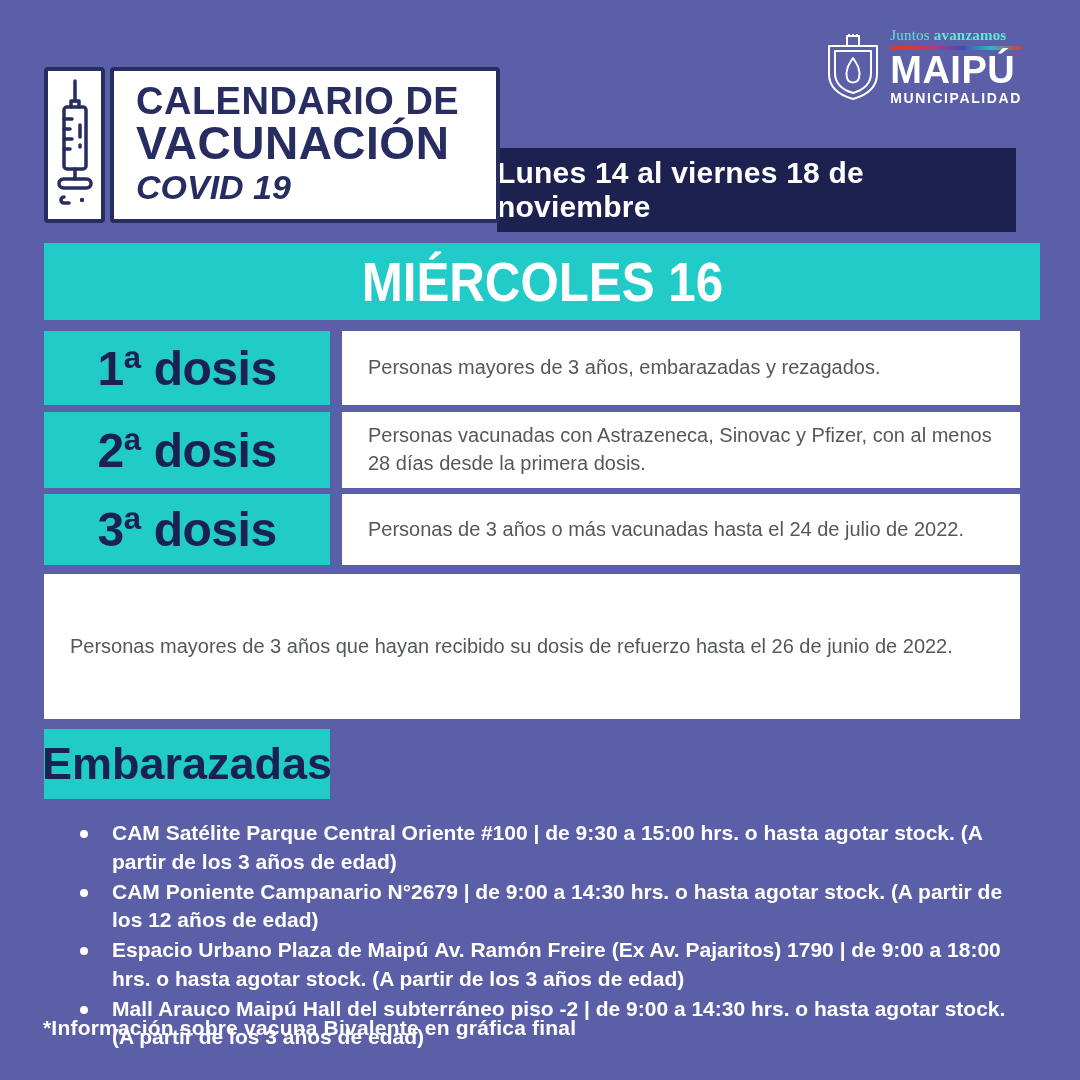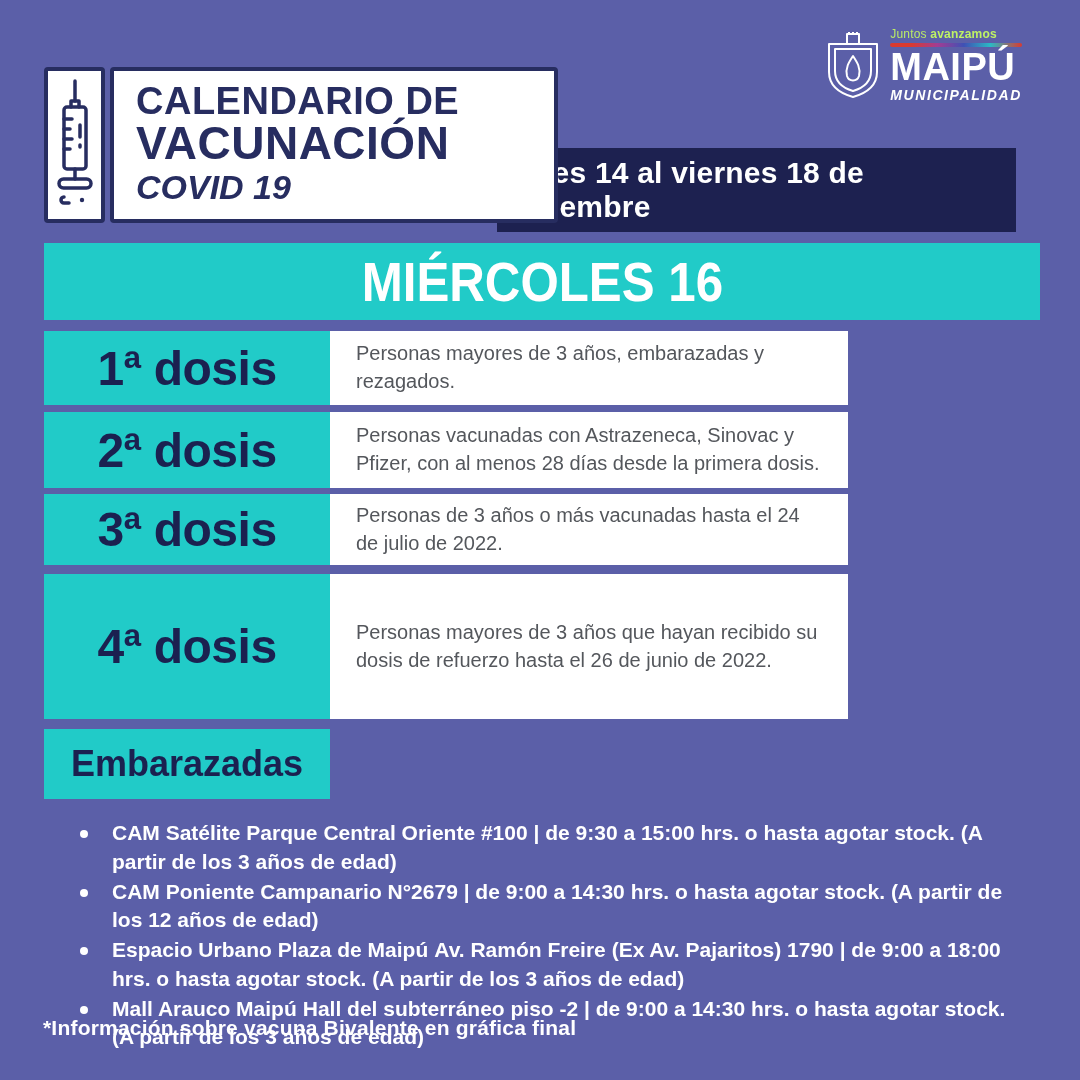--- a/index.html
+++ b/index.html
@@ -8,72 +8,72 @@
 
   .poster {
     position:relative; width:1080px; height:1080px;
     background:#5b5fa8; overflow:hidden;
   }
 
   
   .logo { position:absolute; top:28px; right:58px; display:flex; align-items:center; }
   .crest { width:56px; height:66px; margin-right:9px; flex:0 0 auto; }
   .logo-text { display:flex; flex-direction:column; align-items:flex-start; }
-  .tagline { font-size:12px; color:#bef264; line-height:1.05; letter-spacing:.2px; }
+  .tagline { font-size:15px; color:#5eead4; line-height:1.05; letter-spacing:.2px;font-family:Liberation Serif, serif; }
   .tagline .t-reg { font-weight:400; opacity:.95; }
   .tagline .t-bold { font-weight:700; }
   .grad-bar { width:100%; height:4px; margin:2px 0 2px 0; border-radius:2px;
     background:linear-gradient(90deg,#d93a30 0%,#d93a30 16%,#a23d93 36%,#3f51b5 56%,#2bb9c4 76%,#d93a30 100%); }
   .logo-name { font-size:38px; font-weight:800; color:#ffffff; line-height:.95; letter-spacing:.5px; }
-  .logo-sub { font-size:14px; font-weight:700; color:#ffffff; letter-spacing:1.6px; margin-top:2px;font-style:italic; }
+  .logo-sub { font-size:14px; font-weight:700; color:#ffffff; letter-spacing:1.6px; margin-top:2px; }
 
   
   .date-banner {
     position:absolute; left:497px; top:106px; width:519px; height:84px;
     background:#1d2150; display:flex; align-items:center; justify-content:center;margin-top:42px;
   }
   .date-banner span { color:#ffffff; font-size:30px; font-weight:700; letter-spacing:.2px; }
 
   .icon-box {
     position:absolute; left:44px; top:67px; width:61px; height:156px;
     background:#ffffff; border:4px solid #272d60; border-radius:4px;
     display:flex; align-items:center; justify-content:center; z-index:2;
   }
   .title-box {
-    position:absolute; left:110px; top:67px; width:448px; height:156px;
+    position:absolute; left:110px; top:67px; width:390px; height:156px;
     background:#ffffff; border:4px solid #272d60; border-radius:4px;
     display:flex; flex-direction:column; justify-content:center; padding-left:22px; z-index:2;
   }
   .title-l1 { font-size:38px; font-weight:800; color:#272d60; letter-spacing:.5px; line-height:1.0; }
   .title-l2 { font-size:46px; font-weight:800; color:#272d60; letter-spacing:.5px; line-height:1.0; }
   .title-l3 { font-size:34px; font-weight:700; font-style:italic; color:#272d60; line-height:1.15; margin-top:2px; }
 
   
   .day-banner {
     position:absolute; left:44px; top:243px; width:996px; height:77px;
     background:#21cbc8; display:flex; align-items:center; justify-content:center;
   }
   .day-banner span {
     color:#ffffff; font-size:56px; font-weight:700; letter-spacing:0;
     transform:scaleX(.88); transform-origin:center;
   }
 
   
-  .row { position:absolute; left:44px; width:804px; display:flex; }
+  .row { position:absolute; left:44px; width:976px; display:flex;gap:12px; }
   .row-1 { top:331px; height:74px; }
   .row-2 { top:412px; height:76px; }
   .row-3 { top:494px; height:71px; }
   .row-4 { top:574px; height:145px; }
   .row-5 { top:729px; height:70px; }
   .row-label {
     width:286px; flex:0 0 auto; background:#21cbc8;
     display:flex; align-items:center; justify-content:center;
   }
   .row-label span { color:#1b2150; font-weight:800; font-size:48px; letter-spacing:-.5px; }
-  .row-5 .row-label span { font-size:36px; letter-spacing:0; }
+  .row-5 .row-label span { font-size:45px; letter-spacing:0; }
   .row-desc {
     flex:1; background:#ffffff; display:flex; align-items:center;
     padding:6px 28px 6px 26px;
   }
   .row-desc span { color:#54575c; font-size:20px; line-height:1.38; }
   .row-5 .row-desc span { padding-left:6px; }
 
   
   .sites { position:absolute; left:80px; top:819px; width:936px; }
   .site { display:flex; align-items:flex-start; margin-bottom:1px; }
@@ -163,23 +163,20 @@
   <div class="row row-3">
     <div class="row-label">
       <span>3ª dosis</span>
     </div>
     <div class="row-desc">
       <span>Personas de 3 años o más vacunadas hasta el 24 de julio de 2022.</span>
     </div>
   </div>
 
   <div class="row row-4">
-    <div class="row-label">
-      <span>4ª dosis</span>
-    </div>
     <div class="row-desc">
       <span>Personas mayores de 3 años que hayan recibido su dosis de refuerzo hasta el 26 de junio de 2022.</span>
     </div>
   </div>
 
   <div class="row row-5">
     <div class="row-label">
       <span>Embarazadas</span>
     </div>
   </div>

